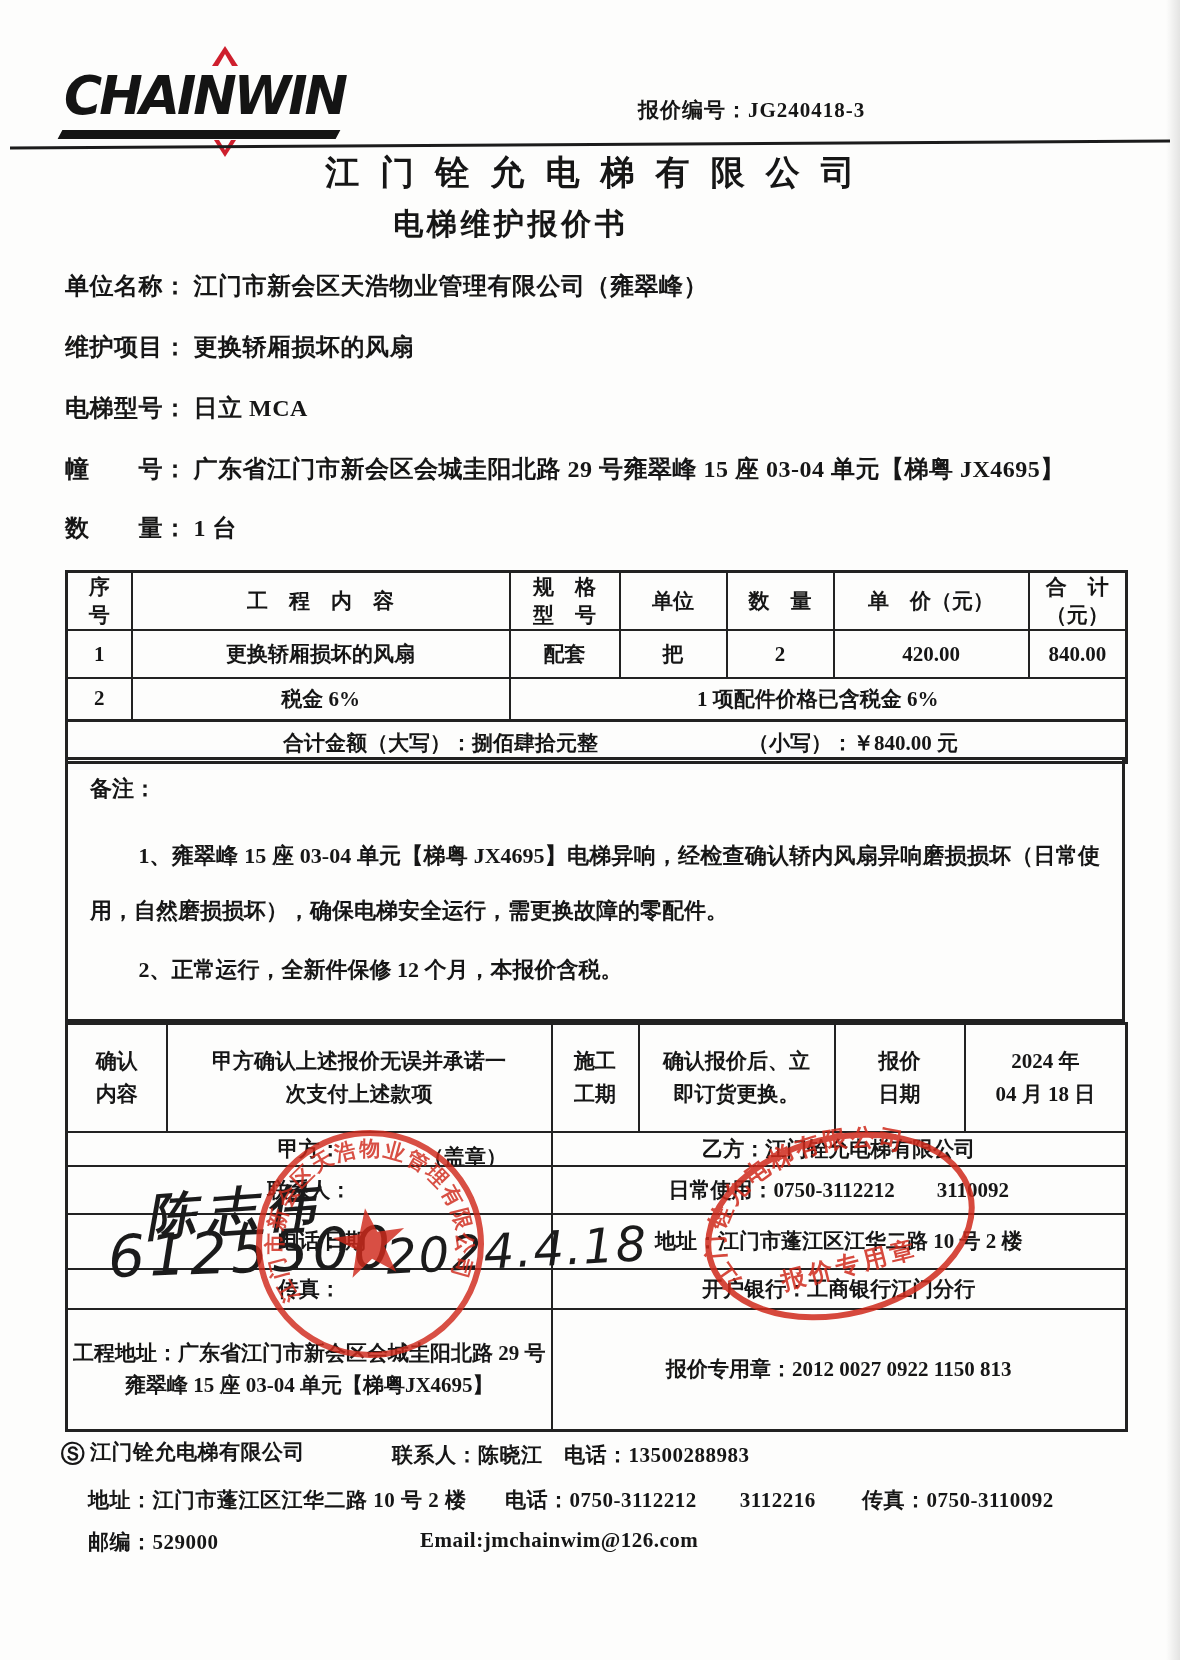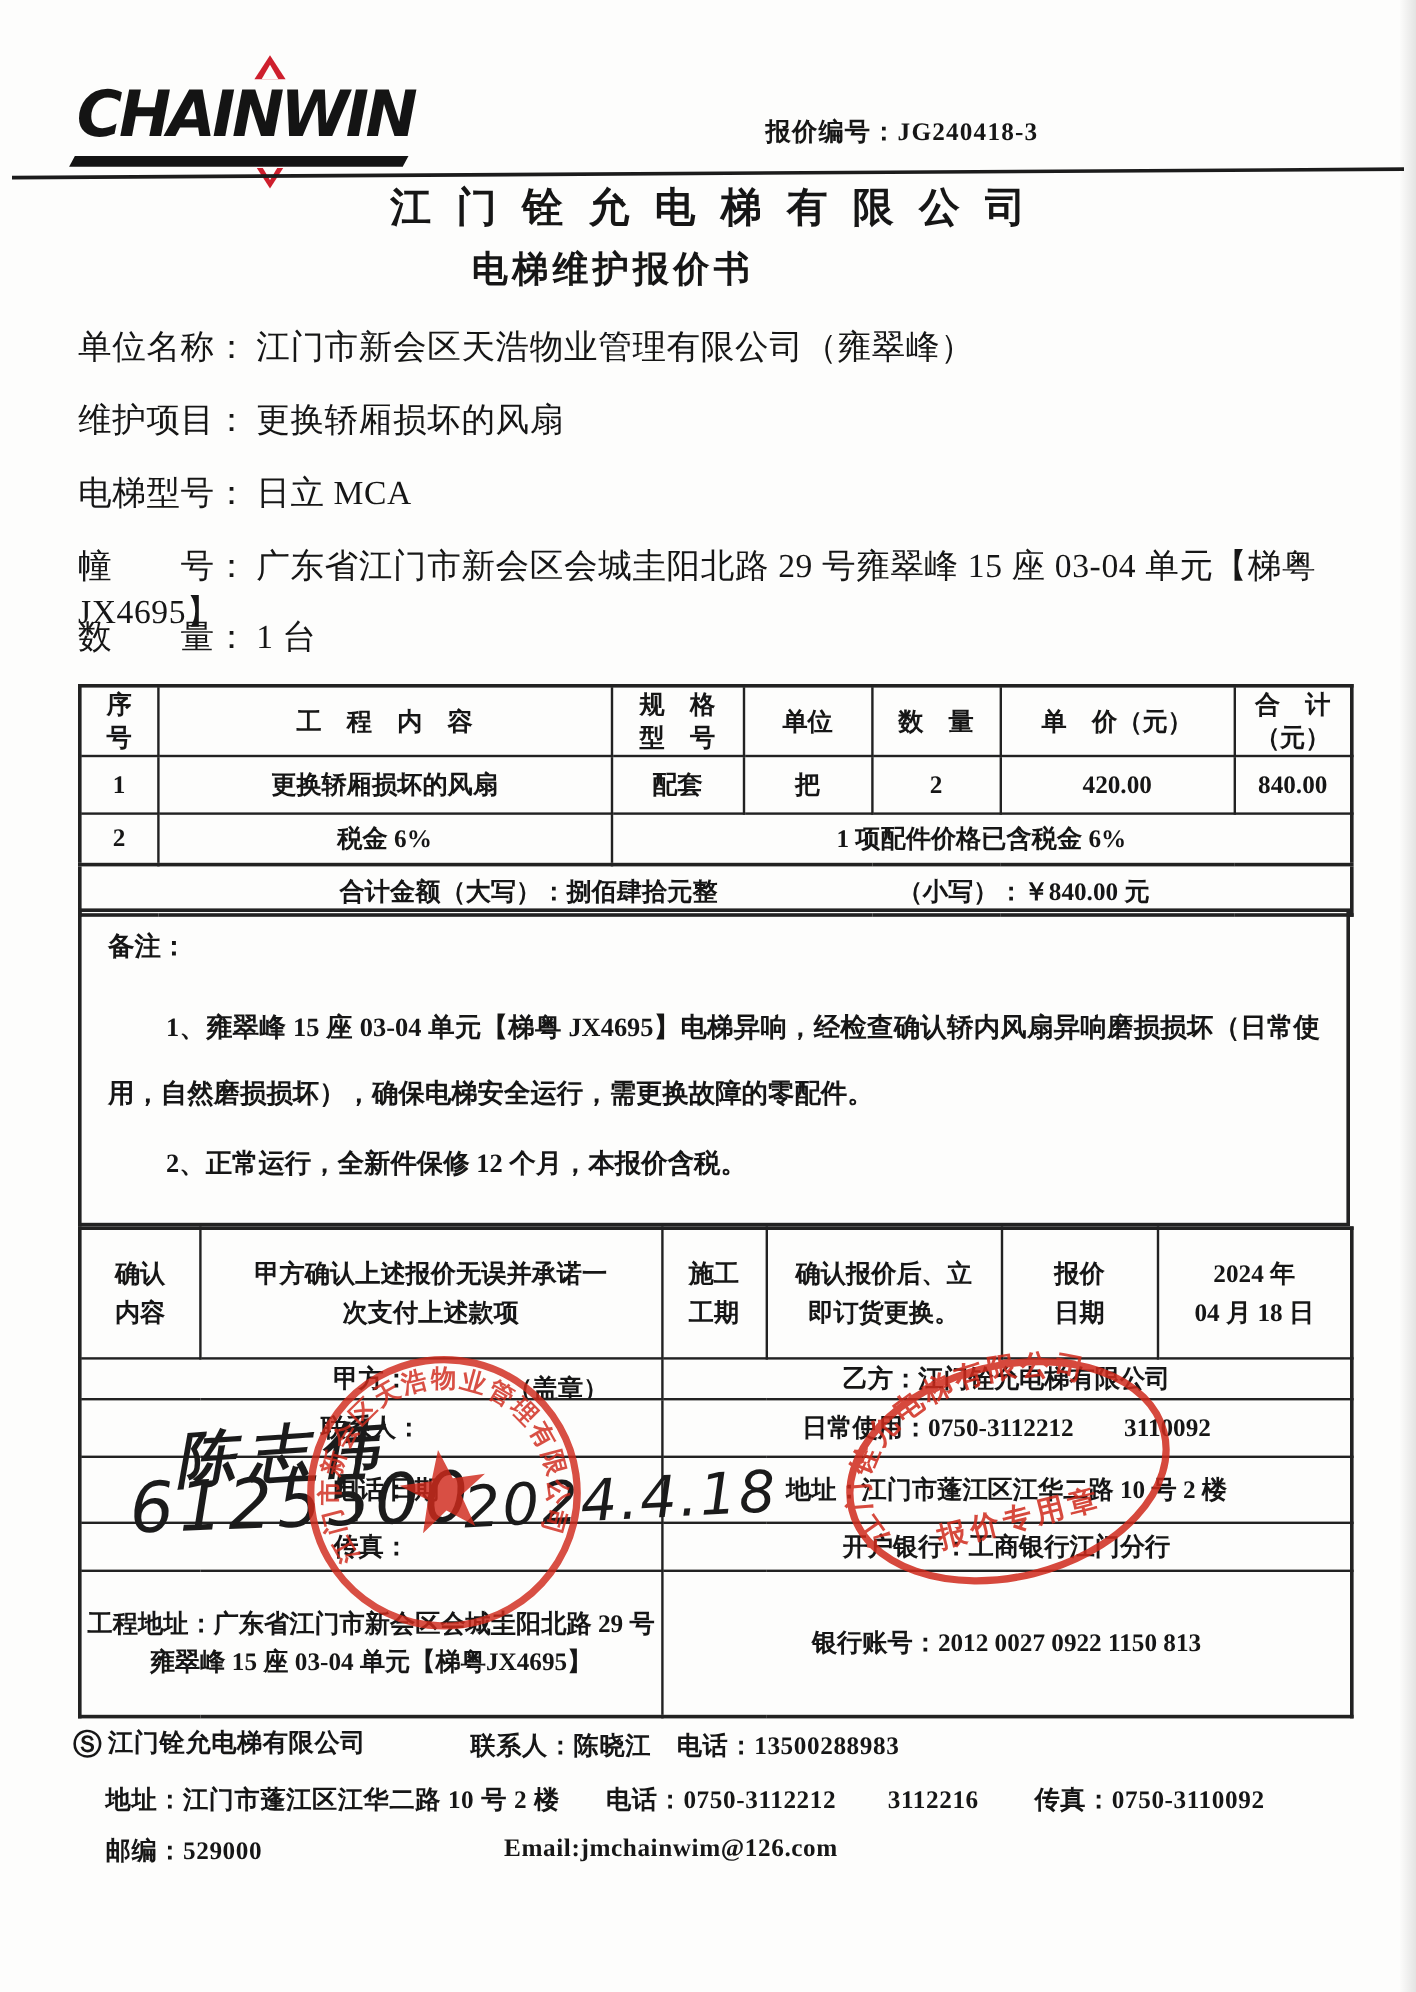--- a/index.html
+++ b/index.html
@@ -40,21 +40,21 @@
 
   .quote-no{left:638px;top:96px;font-size:21px;font-weight:700;letter-spacing:1px;}
   .top-rule{left:10px;top:143px;width:1160px;height:3px;background:#1c1c1c;transform:rotate(-0.35deg);}
 
   .company-title{left:0;top:150px;width:1180px;text-align:center;
     font-size:34px;font-weight:700;letter-spacing:0.62em;text-indent:0.62em;}
   .doc-title{left:0;top:204px;width:1018px;text-align:center;
     font-size:30px;font-weight:700;letter-spacing:0.12em;text-indent:0.12em;}
 
   
-  .field{left:65px;width:1070px;font-size:28px;font-weight:400;letter-spacing:0.5px;}
+  .field{left:65px;width:1070px;font-size:24px;font-weight:700;letter-spacing:0.5px;}
   .field .lbl{display:inline-block;}
   .field .val{margin-left:6px;}
 
   
   .grid{border-collapse:collapse;table-layout:fixed;}
   .grid td{border:2px solid #222;font-size:21px;font-weight:700;
     text-align:center;vertical-align:middle;padding:0 4px;overflow:hidden;}
   .items-table{left:65px;top:570px;width:1060px;}
   .items-table{border:3px solid #222;}
   .totals-row td{border-top:3px solid #222;}
@@ -238,21 +238,21 @@
       </td>
       <td colspan="4" class="party-cell">
         <span>开户银行：</span><span>工商银行江门分行</span>
       </td>
     </tr>
     <tr style="height:121px">
       <td colspan="2" class="site-cell">
         <span>工程地址：</span><span>广东省江门市新会区会城圭阳北路 29 号雍翠峰 15 座 03-04 单元【梯粤JX4695】</span>
       </td>
       <td colspan="4" class="party-cell">
-        <span>银行账号：</span><span>2012 0027 0922 1150 813</span>
+        <span>报价专用章：</span><span>2012 0027 0922 1150 813</span>
       </td>
     </tr>
   </tbody>
     </table>
 
   <div class="abs hand hand-name">陈志伟</div>
   <div class="abs hand hand-phone">6125500</div>
   <div class="abs hand hand-date">2024.4.18</div>
 
   <svg class="abs stamp stamp-left" viewBox="0 0 236 236">

